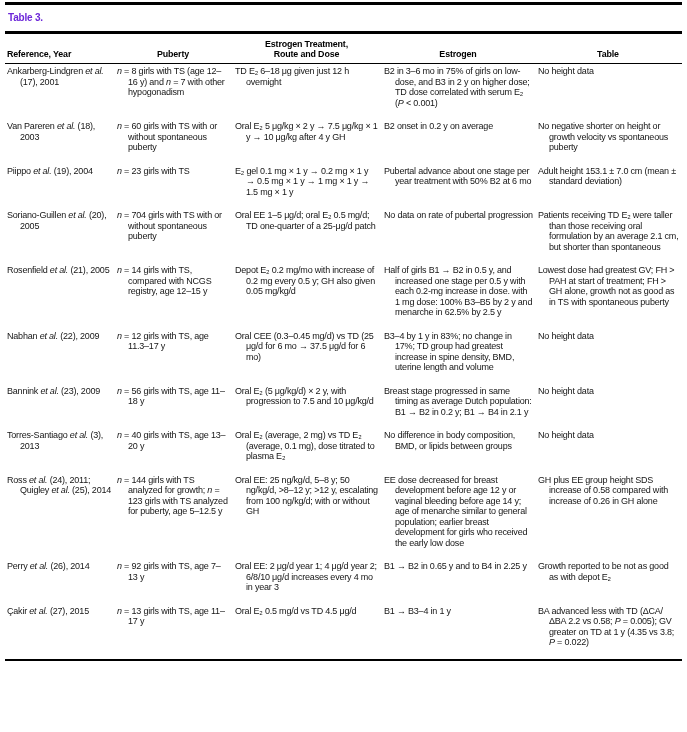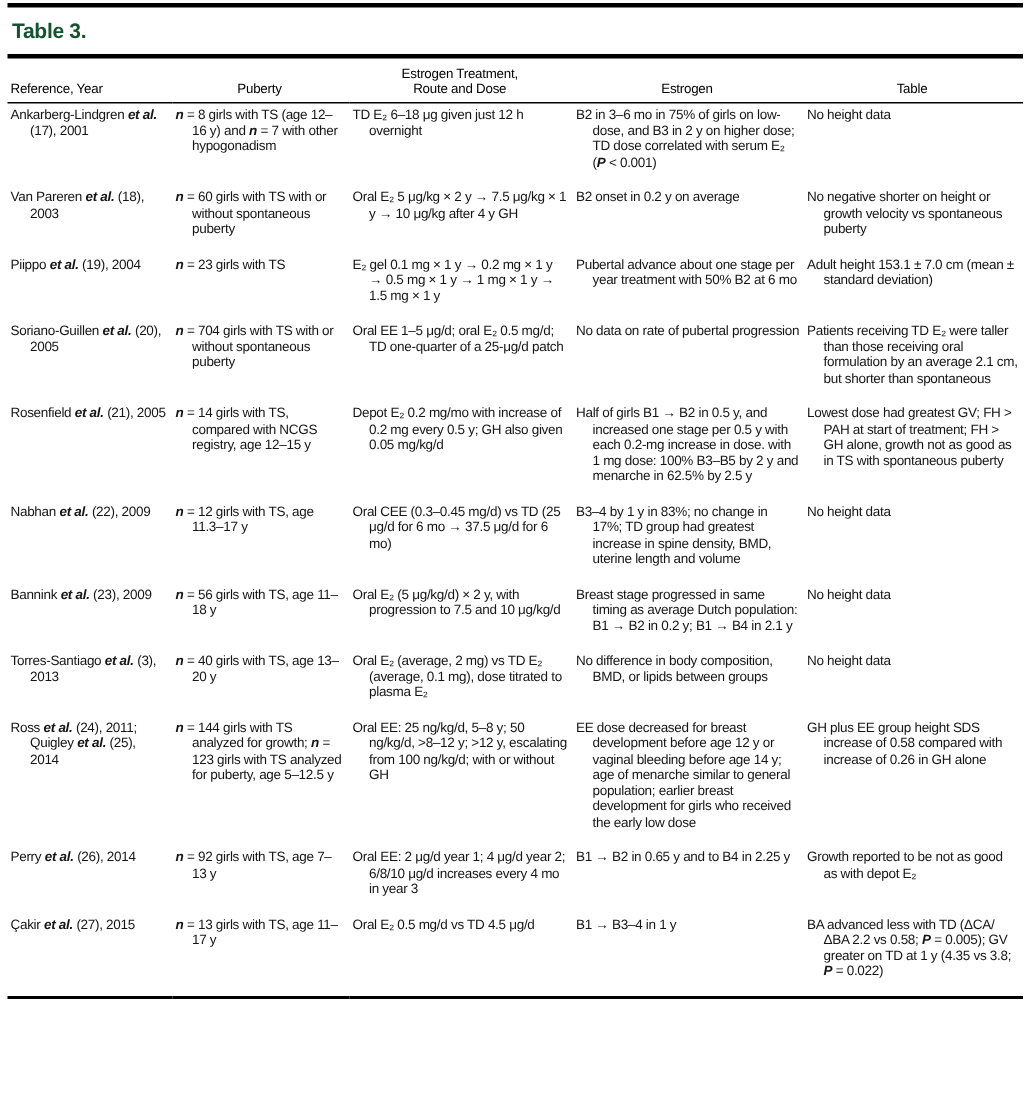--- a/index.html
+++ b/index.html
@@ -5,41 +5,41 @@
   html,body{margin:0;padding:0;}
   body{
     width:687px;height:732px;overflow:hidden;background:#ffffff;color:#151515;
     font-family:"Liberation Sans","DejaVu Sans",sans-serif;
   }
   .page{padding:2px 5px 0 5px;}
   .rule{background:#000;}
   .rule.thick{height:3px;}
   .caption{
     display:flex;align-items:baseline;gap:16px;
-    font-weight:bold;font-size:14px;letter-spacing:-0.2px;
-    padding:7px 3px 8px 3px;color:#14532d;
+    font-weight:bold;font-size:10px;letter-spacing:-0.2px;
+    padding:7px 3px 8px 3px;color:#6d28d9;
   }
   table{
     border-collapse:collapse;table-layout:fixed;width:677px;
     border-bottom:2px solid #000;
   }
   thead th{
-    font-size:8.9px;font-weight:normal;line-height:10px;letter-spacing:-0.15px;
+    font-size:8.9px;font-weight:bold;line-height:10px;letter-spacing:-0.15px;
     vertical-align:bottom;padding:5px 2px 4px 0;color:#000;
     border-bottom:1.5px solid #000;text-align:center;
   }
   thead th.c1{text-align:left;padding-left:2px;margin-left:10px;}
   tbody td{
     vertical-align:top;font-size:9px;line-height:10.5px;letter-spacing:-0.2px;
     padding:2px 3px 11px 2px;
   }
   tbody td.c1{padding-left:2px;}
   .h{padding-left:11px;text-indent:-11px;}
   td.c1 .h{padding-left:13px;text-indent:-13px;}
-  i{font-style:italic;font-weight:bold;}
+  i{font-style:italic;}
 </style>
 </head>
 <body>
 
 <div class="page">
   <div class="rule thick"></div>
   <div class="caption">
     <span>Table 3.</span>
   </div>
   <div class="rule thick"></div>

